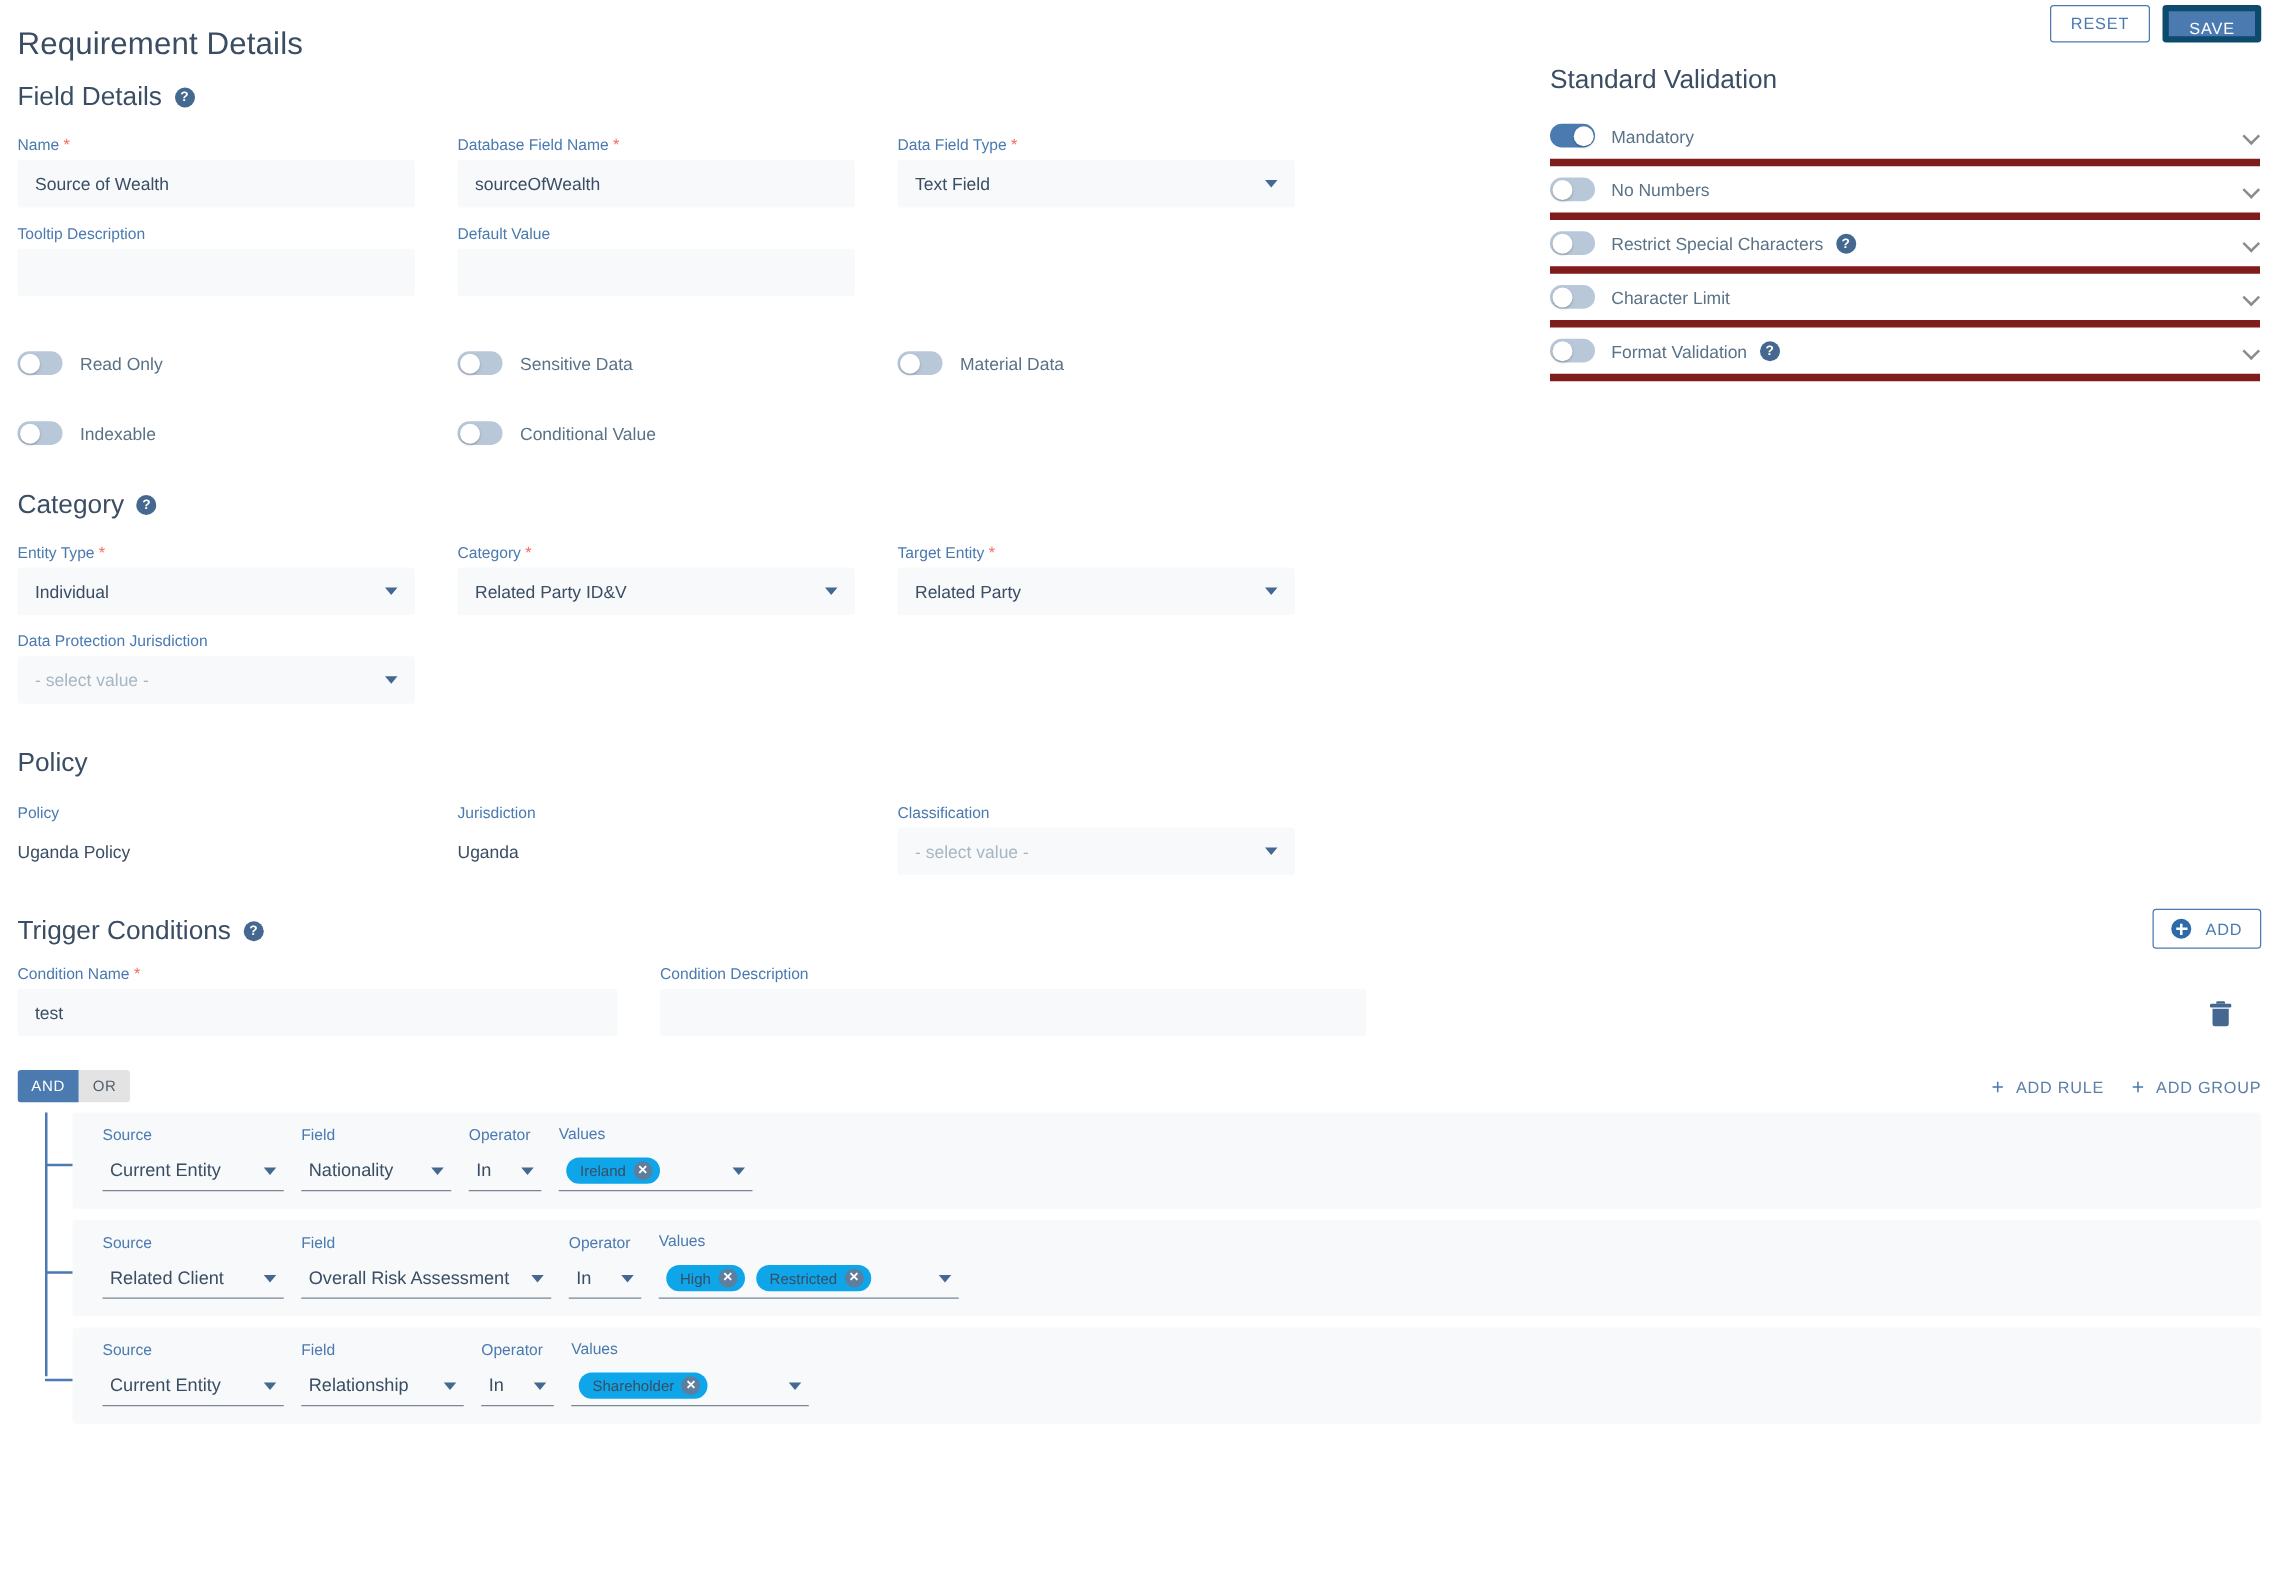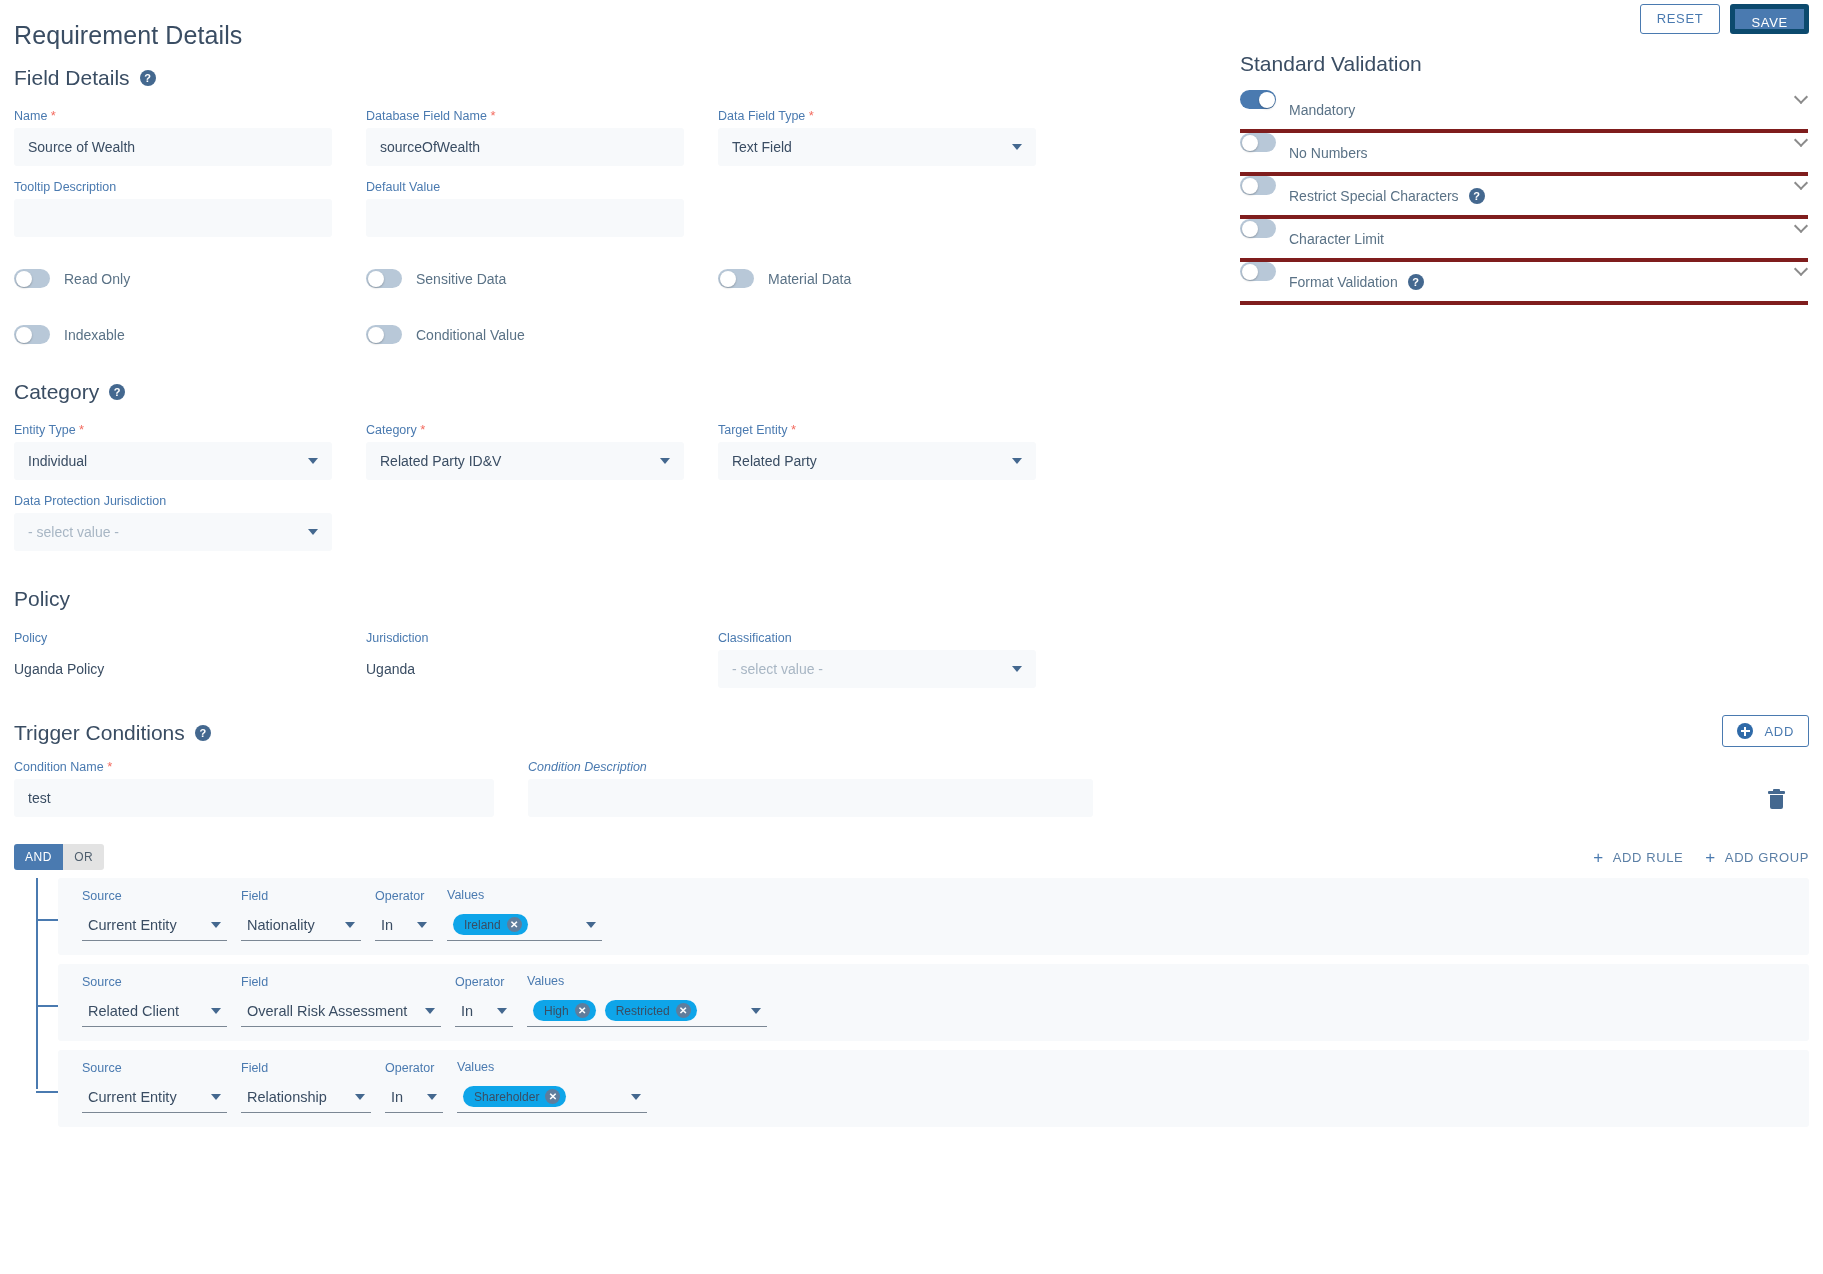--- a/index.html
+++ b/index.html
@@ -74,22 +74,22 @@
     width: 16px; height: 16px; border-radius: 50%;
     background: #fff; box-shadow: 0 1px 2px rgba(0,0,0,.25);
   }
   .toggle.on .knob { left: auto; right: 1.5px; }
   .toggle-label { font-size: 14px; color: #5a7286; }
 
   
   .sv { position: absolute; left: 1240px; top: 52px; width: 568px; }
   .sv-title { font-size: 21px; color: #3a4d63; margin-bottom: 14px; }
   .sv-row {
-    display: flex; gap: 13px;
-    height: 43px; border-bottom: 4px solid #7f1d1d;
+    display: flex; align-items: center; gap: 13px;
+    height: 43px; border-bottom: 6px solid #7f1d1d;
   }
   .sv-row .toggle-label { flex: 1; display: flex; align-items: center; gap: 10px;}
   .chev { width: 14px; height: 14px; position: relative; flex: none; }
   .chev::before {
     content: ""; position: absolute; left: 2px; top: 2px;
     width: 8px; height: 8px; border-right: 2px solid #8b8b8b;
     border-bottom: 2px solid #8b8b8b; transform: rotate(45deg);
   }
 
   
@@ -218,21 +218,21 @@
     <div class="col">
       <span class="fld-label">Tooltip Description</span>
       <div class="input"></div>
     </div>
     <div class="col">
       <span class="fld-label">Default Value</span>
       <div class="input"></div>
     </div>
   </div>
 
-  <div class="cols" style="margin-top:32px;">
+  <div class="cols" style="margin-top:44px;">
     <div class="col toggle-row">
       <div class="toggle">
           <div class="knob"></div>
         </div>
       <span class="toggle-label">Read Only</span>
     </div>
     <div class="col toggle-row">
       <div class="toggle">
           <div class="knob"></div>
         </div>
@@ -336,21 +336,21 @@
         <span>ADD</span>
       </div>
     </div>
   </div>
 
   <div style="display:flex;align-items:flex-end;margin-top:12px;">
     <div style="width:480px;margin-right:34px;">
       <span class="fld-label"><span>Condition Name</span> <span class="req">*</span></span>
       <div class="input">test</div>
     </div>
-    <div style="width:565px;font-style:italic;">
+    <div style="width:565px;">
       <span class="fld-label">Condition Description</span>
       <div class="input"></div>
     </div>
     <div style="margin-left:auto;margin-bottom:8px;margin-right:24px;">
       <div class="trash">
         <span class="lid"></span>
         <span class="body"></span>
       </div>
     </div>
   </div>

